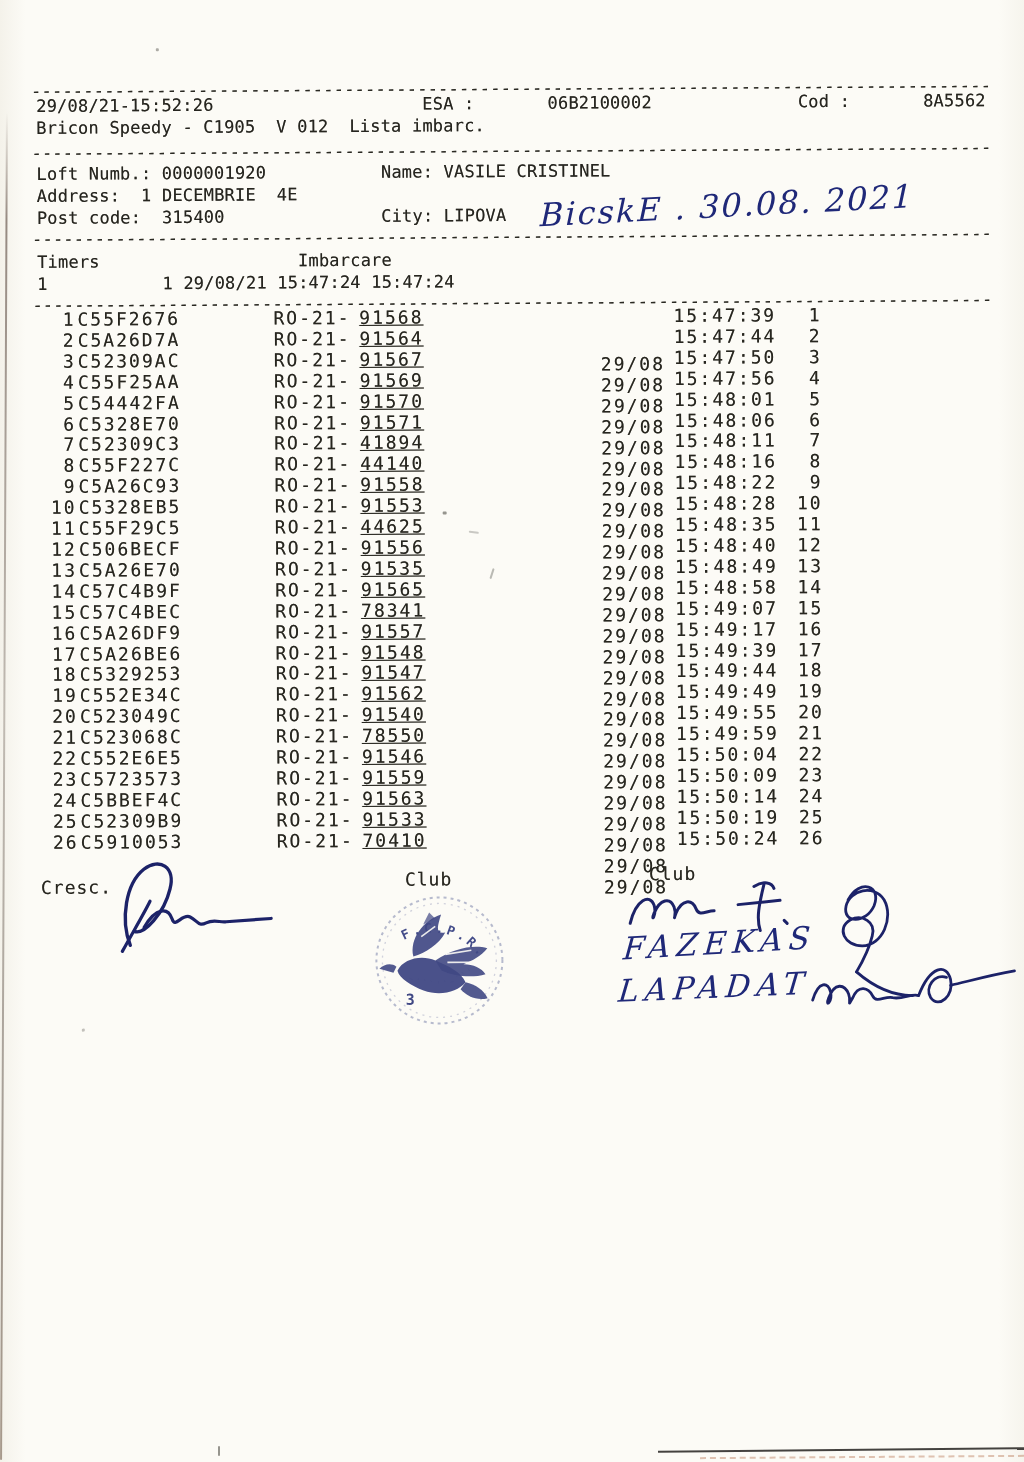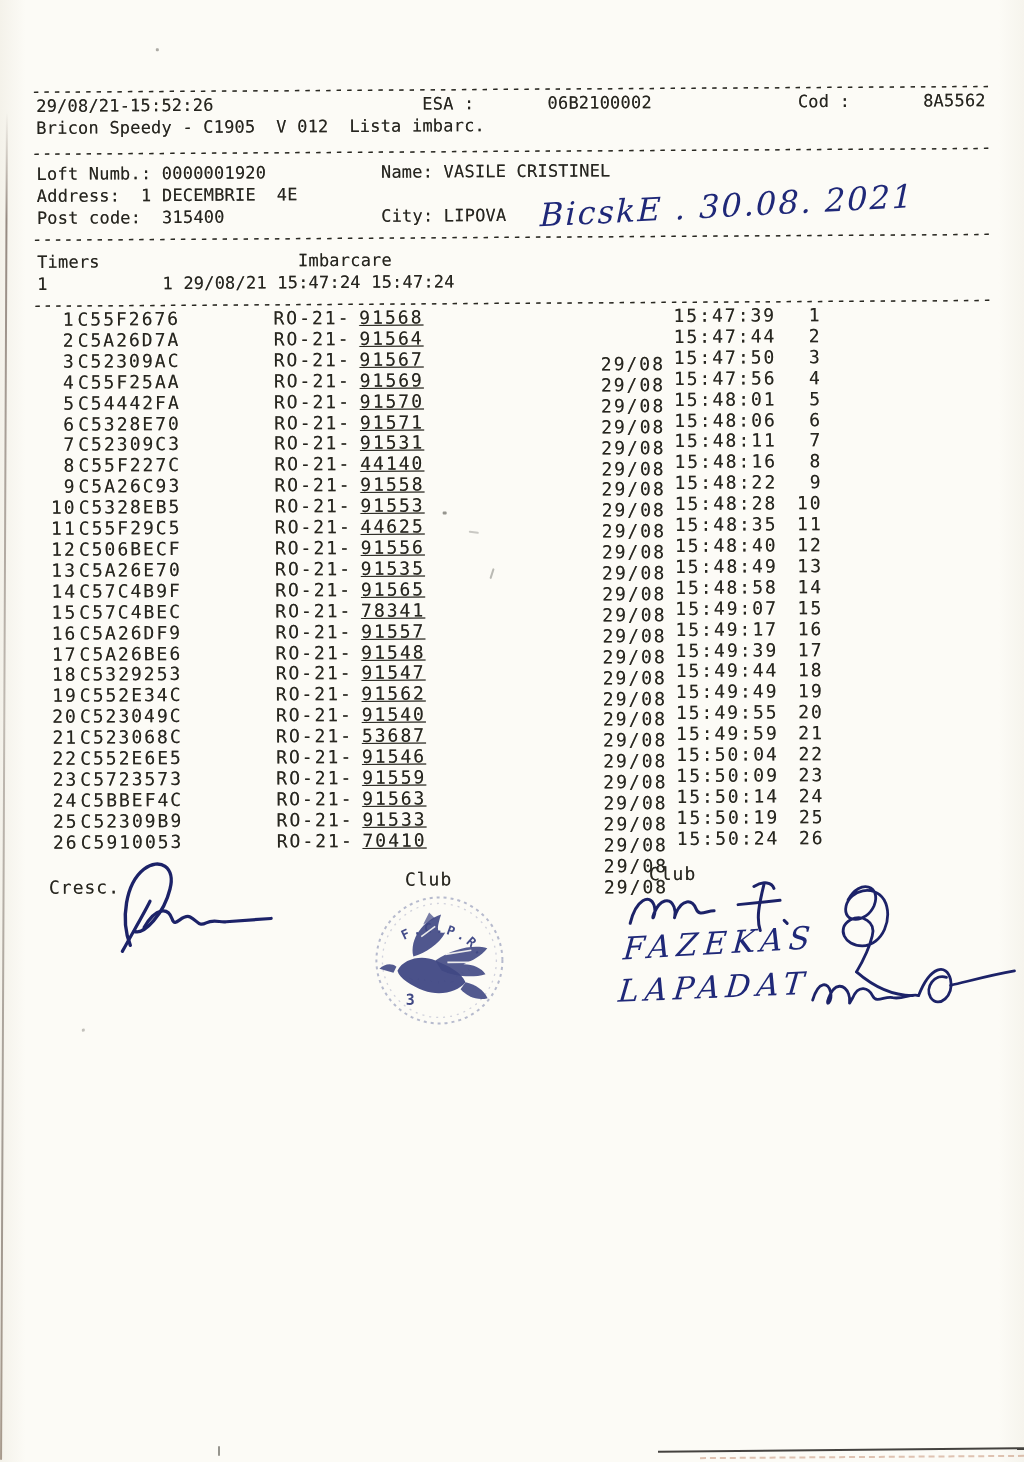--- a/index.html
+++ b/index.html
@@ -149,21 +149,21 @@
         <span class="c ser">91571</span>
         <span class="c date">29/08</span>
         <span class="c time">15:48:06</span>
         <span class="c seq">6</span>
       </div>
 
       <div class="row">
         <span class="c no">7</span>
         <span class="c ring">C52309C3</span>
         <span class="c pref">RO-21-</span>
-        <span class="c ser">91531</span>
+        <span class="c ser">41894</span>
         <span class="c date">29/08</span>
         <span class="c time">15:48:11</span>
         <span class="c seq">7</span>
       </div>
 
       <div class="row">
         <span class="c no">8</span>
         <span class="c ring">C55F227C</span>
         <span class="c pref">RO-21-</span>
         <span class="c ser">44140</span>
@@ -289,21 +289,21 @@
         <span class="c ser">91540</span>
         <span class="c date">29/08</span>
         <span class="c time">15:49:55</span>
         <span class="c seq">20</span>
       </div>
 
       <div class="row">
         <span class="c no">21</span>
         <span class="c ring">C523068C</span>
         <span class="c pref">RO-21-</span>
-        <span class="c ser">53687</span>
+        <span class="c ser">78550</span>
         <span class="c date">29/08</span>
         <span class="c time">15:49:59</span>
         <span class="c seq">21</span>
       </div>
 
       <div class="row">
         <span class="c no">22</span>
         <span class="c ring">C552E6E5</span>
         <span class="c pref">RO-21-</span>
         <span class="c ser">91546</span>
@@ -346,21 +346,21 @@
         <span class="c no">26</span>
         <span class="c ring">C5910053</span>
         <span class="c pref">RO-21-</span>
         <span class="c ser">70410</span>
         <span class="c date">29/08</span>
         <span class="c time">15:50:24</span>
         <span class="c seq">26</span>
       </div>
     </div>
 
-  <div class="flabel" style="left:48px;top:874px">Cresc.</div>
+  <div class="flabel" style="left:40px;top:874px">Cresc.</div>
   <div class="flabel" style="left:404px;top:868px">Club</div>
   <div class="flabel" style="left:648px;top:864px">Club</div>
 
   <svg style="left:85px;top:853px" width="210" height="100" viewBox="0 0 210 100">
     <path class="stroke" stroke-width="3.4" d="M44,90 C34,64 40,28 58,14 C74,2 90,12 84,34 C78,58 58,80 48,76"></path>
     <path class="stroke" stroke-width="3.2" d="M36,96 C46,78 58,58 64,46"></path>
     <path class="stroke" stroke-width="3.2" d="M58,72 C70,52 82,52 86,64 C89,74 96,58 104,62 C112,66 112,72 120,68 C128,64 134,68 140,67 L185,64"></path>
   </svg>
 
   <svg style="left:368px;top:890px" width="140" height="140" viewBox="0 0 140 140">

